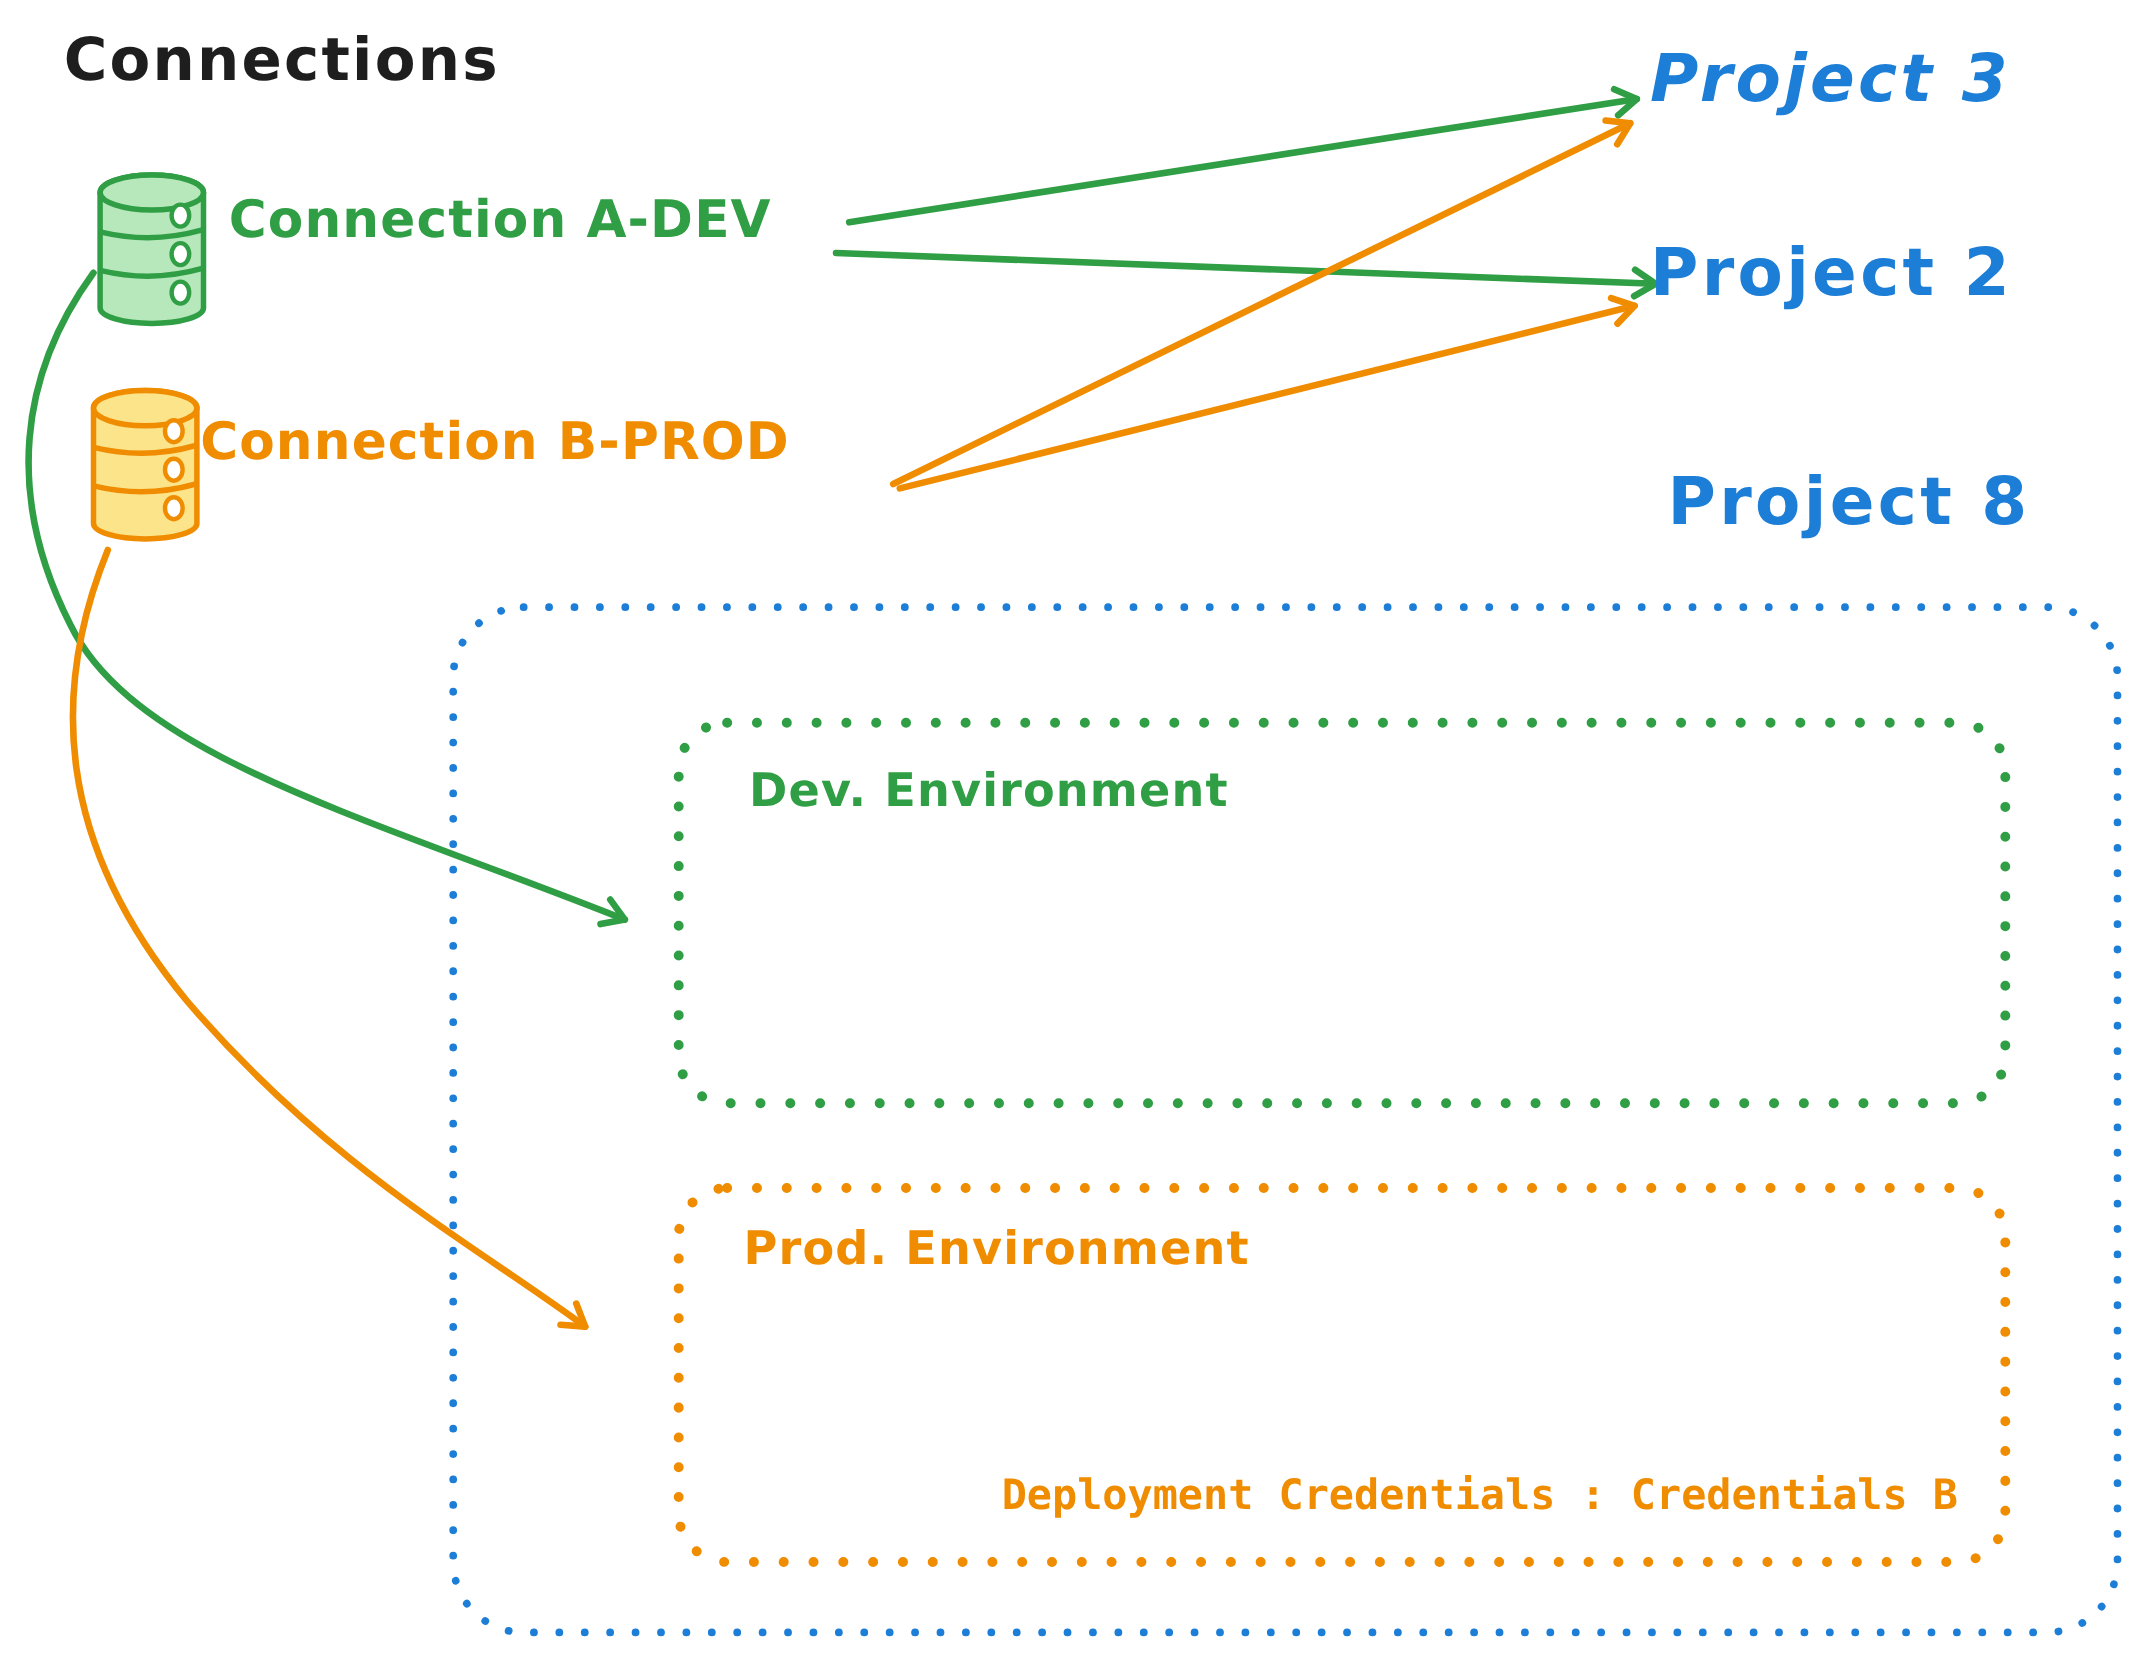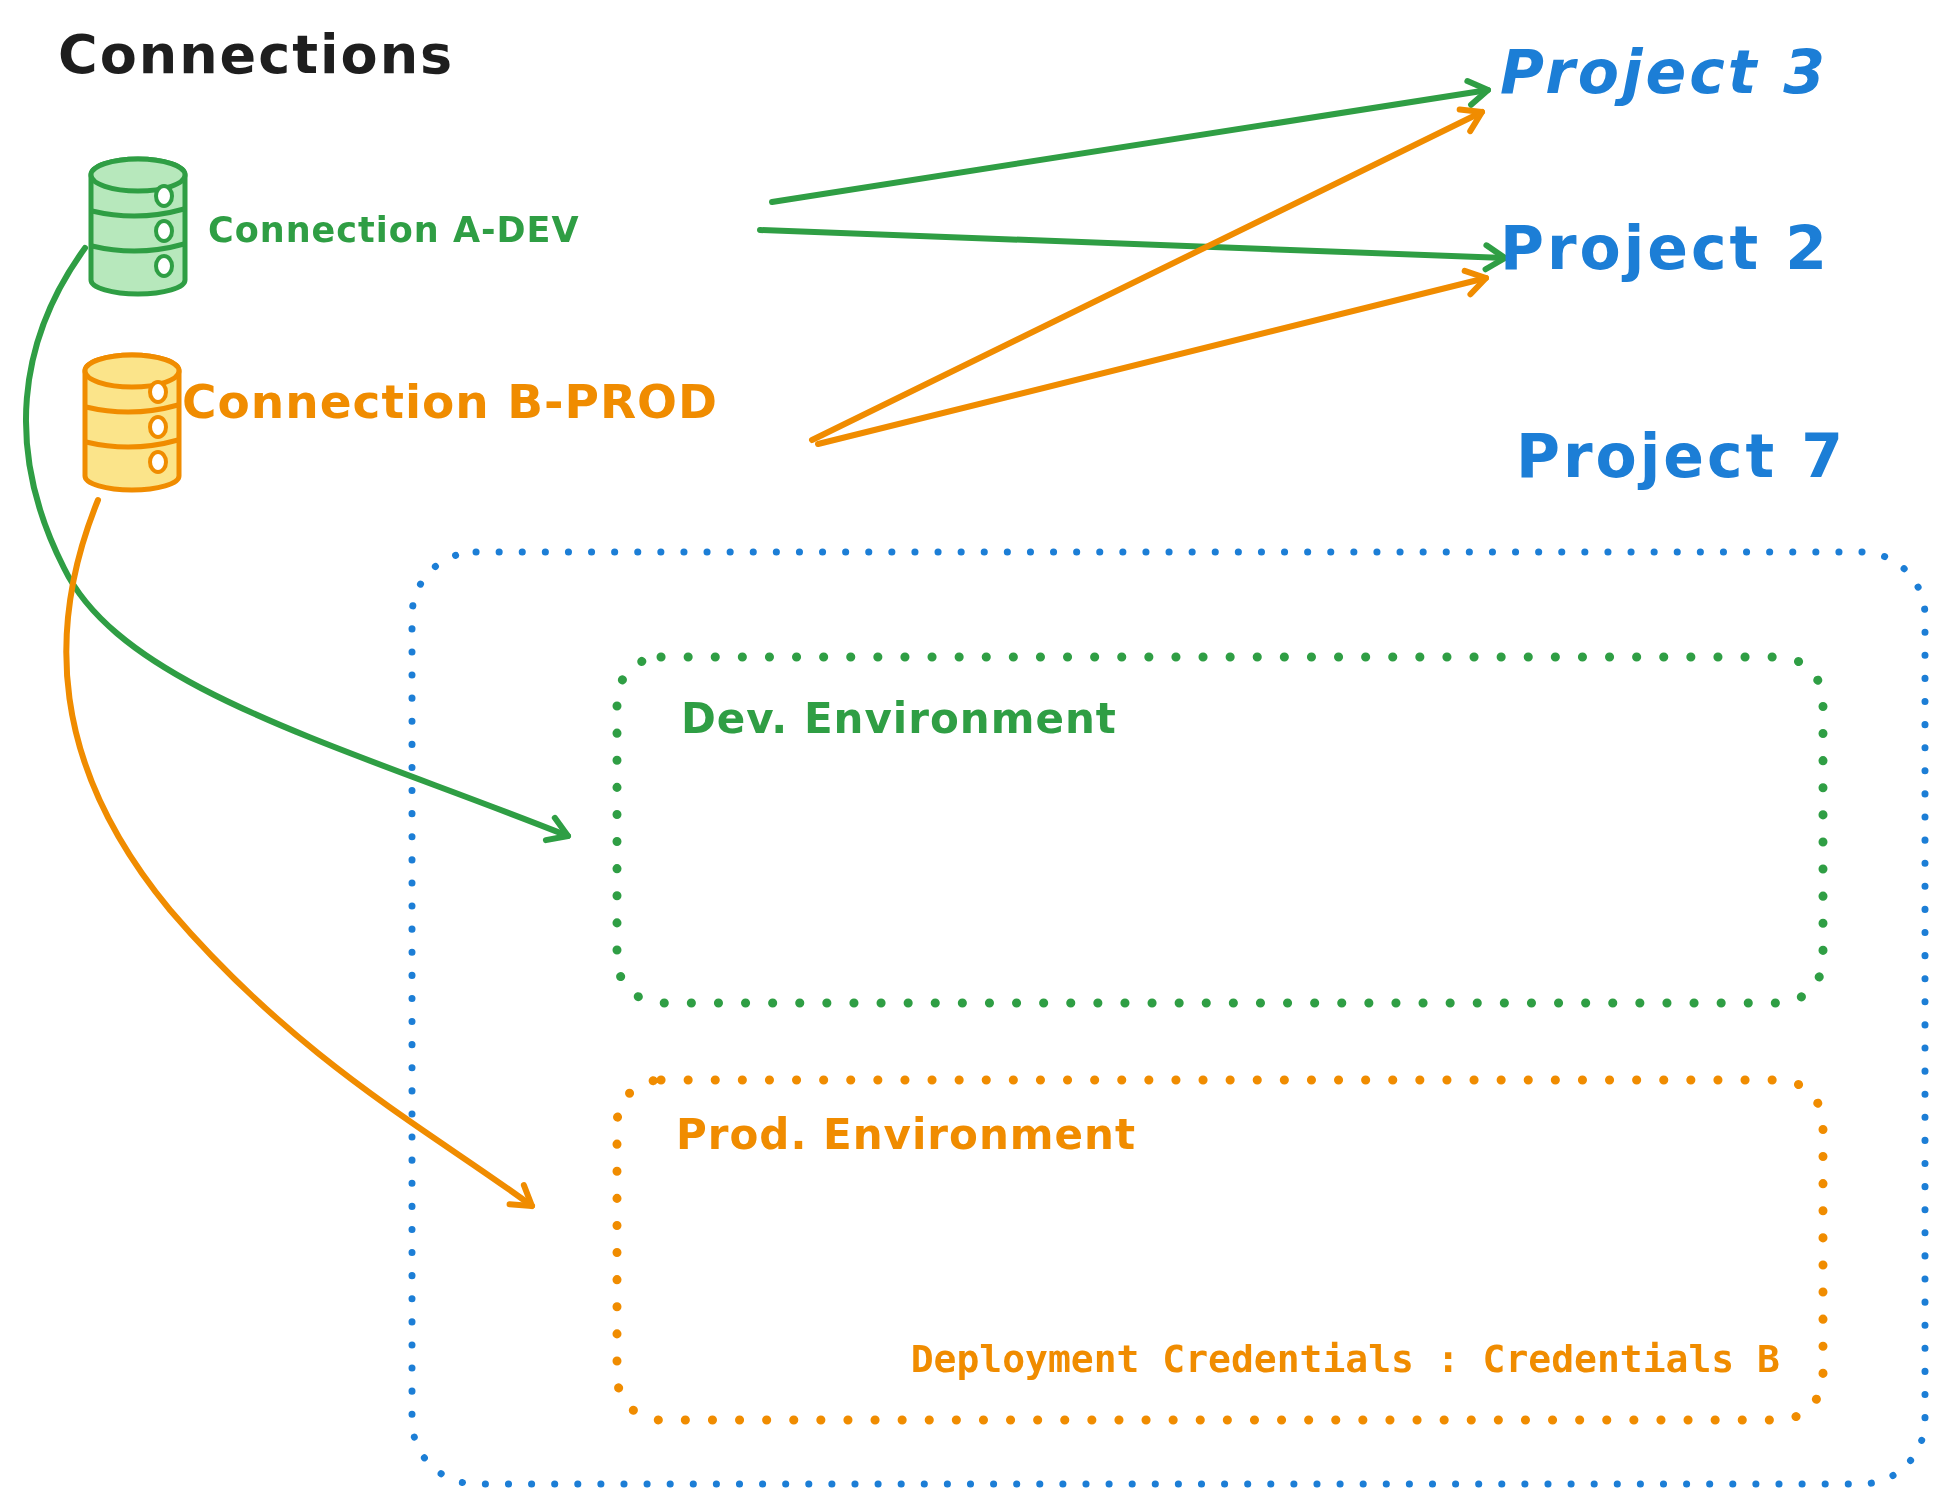--- a/index.html
+++ b/index.html
@@ -1,21 +1,21 @@
 <!DOCTYPE html>
 <html style="--ink: #1e1e1e; --green: #2f9e44; --green_fill: #b7e8bc; --orange: #f08c00; --orange_fill: #fbe48a; --blue: #1c7ed6;"><head>
 <meta charset="utf-8">
 <style>
   html,body{margin:0;padding:0;background:#ffffff;}
   #canvas{position:relative;width:1948px;height:1498px;background:#ffffff;overflow:hidden;
           font-family:"DejaVu Sans",sans-serif;}
   #draw{position:absolute;left:0;top:0;z-index:0;}
   .label{position:absolute;z-index:2;white-space:nowrap;font-weight:bold;line-height:1;}
   .title{left:58px;top:28px;font-size:54px;color:var(--ink);letter-spacing:2px;}
-  .conn-a{left:208px;top:176px;font-size:35px;color:var(--green);letter-spacing:1px;margin-top:37px;}
+  .conn-a{left:208px;top:176px;font-size:47px;color:var(--green);letter-spacing:1px;}
   .conn-b{left:182px;top:378px;font-size:47px;color:var(--orange);letter-spacing:1px;}
   .proj{color:var(--blue);font-size:60px;letter-spacing:3px;}
   .proj-3{left:1500px;top:42px;font-style:italic;}
   .proj-2{left:1500px;top:218px;}
   .proj-1{left:1516px;top:426px;}
   .env-title{font-size:42px;letter-spacing:1px;}
   .env-dev-title{left:681px;top:698px;color:var(--green);}
   .env-prod-title{left:676px;top:1114px;color:var(--orange);}
   .creds{font-family:"DejaVu Sans Mono",monospace;font-size:38px;font-weight:bold;
          left:615px;width:1165px;text-align:right;}
@@ -85,20 +85,20 @@
     </g>
   </svg>
 
   <div class="label title">Connections</div>
 
   <div class="label conn-a">Connection A-DEV</div>
   <div class="label conn-b">Connection B-PROD</div>
 
   <div class="label proj proj-3">Project 3</div>
   <div class="label proj proj-2">Project 2</div>
-  <div class="label proj proj-1">Project 7</div>
+  <div class="label proj proj-1">Project 8</div>
 
   <div class="label env-title env-dev-title">Dev. Environment</div>
 
   <div class="label env-title env-prod-title">Prod. Environment</div>
   <div class="label creds creds-b">Deployment Credentials : Credentials B</div>
 
 </div>
 
 </body></html>

